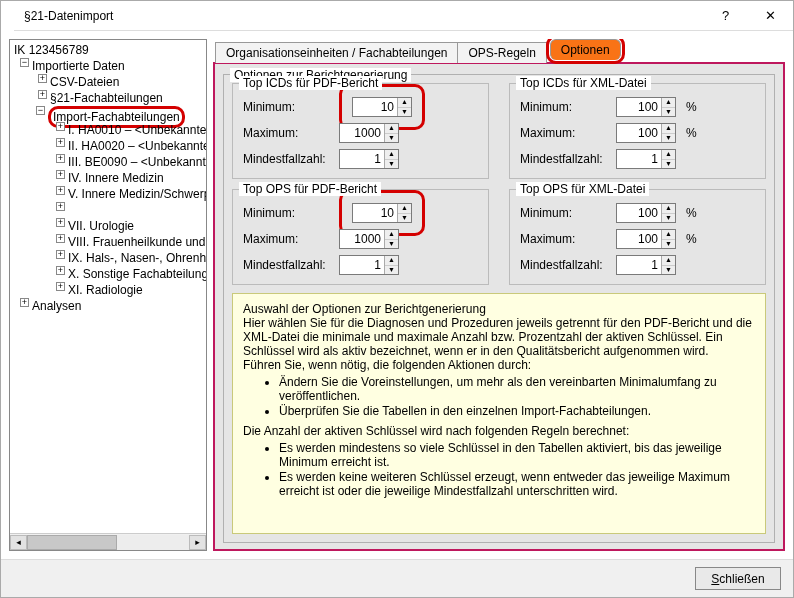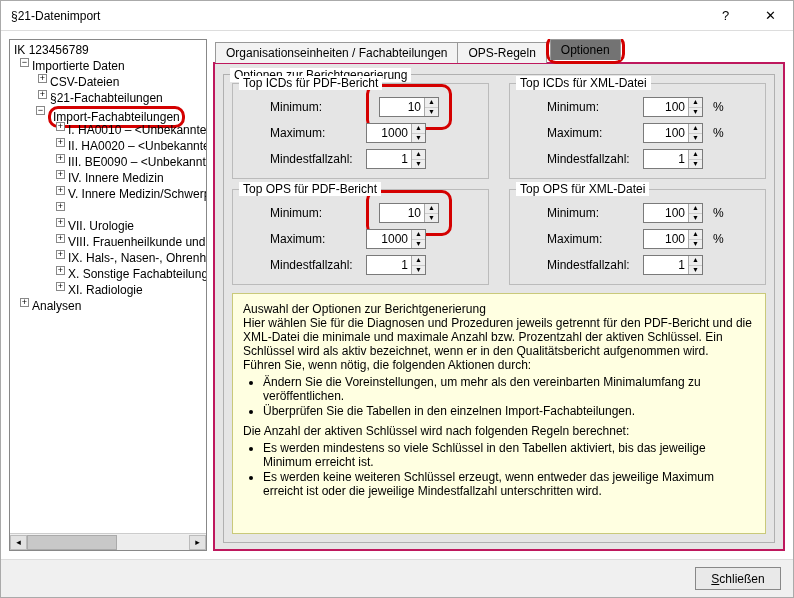--- a/index.html
+++ b/index.html
@@ -18,20 +18,21 @@
     flex-direction: column;
     background: #fff;
   }
   .titlebar {
     height: 30px;
     background: #fff;
     display: flex;
     align-items: center;
     padding: 0 0 0 10px;
     border-bottom: 1px solid #ddd;
+    margin-left: 13px;
   }
   .titlebar .title { flex: 1; font-size: 12px; }
   .titlebar .tbtn {
     width: 45px;
     height: 30px;
     display: flex;
     align-items: center;
     justify-content: center;
     font-size: 13px;
   }
@@ -109,22 +110,23 @@
   .tab {
     padding: 3px 10px;
     border: 1px solid #999;
     border-bottom: none;
     background: #f3f3f3;
     margin-right: -1px;
     font-size: 12px;
     position: relative;
   }
   .tab.active {
-    background: #737373;
+    background: #f97316;
     z-index: 2;
+    border-radius: 6px;
   }
   .tab-redwrap {
     border: 3px solid #d40000;
     border-radius: 10px;
     padding: 1px;
     display: inline-block;
     position: relative;
     top: 1px;
     z-index: 3;
   }
@@ -167,21 +169,21 @@
     position: relative;
     padding: 10px 10px 6px 10px;
   }
   .inner-group .ig-legend {
     position: absolute;
     top: -8px;
     left: 6px;
     background: #fff;
     padding: 0 4px;
   }
-  .row { display: flex; align-items: center; height: 26px; gap: 6px; margin-left: 27px; }
+  .row { display: flex; align-items: center; height: 26px; gap: 6px; }
   .row .lbl { width: 90px; }
   .spin {
     display: flex;
     width: 60px;
     height: 20px;
     border: 1px solid #7a7a7a;
     background:#fff;
   }
   .spin input {
     border: none;
@@ -210,21 +212,21 @@
     margin-top: 8px;
     border: 1px solid #c9c97a;
     background: #ffffe1;
     padding: 8px 10px;
     font-size: 12px;
     overflow: auto;
     flex: 1;
   }
   .info b { font-weight: normal; }
   .info ul { margin: 3px 0 6px 20px; padding:0; }
-  .info li { margin: 1px 0; }
+  .info li { margin: 1px 16px; }
   .footer {
     height: 38px;
     display: flex;
     align-items: center;
     justify-content: flex-end;
     padding: 0 12px;
     background:#f0f0f0;
     border-top:1px solid #ddd;
   }
   .btn-close {

